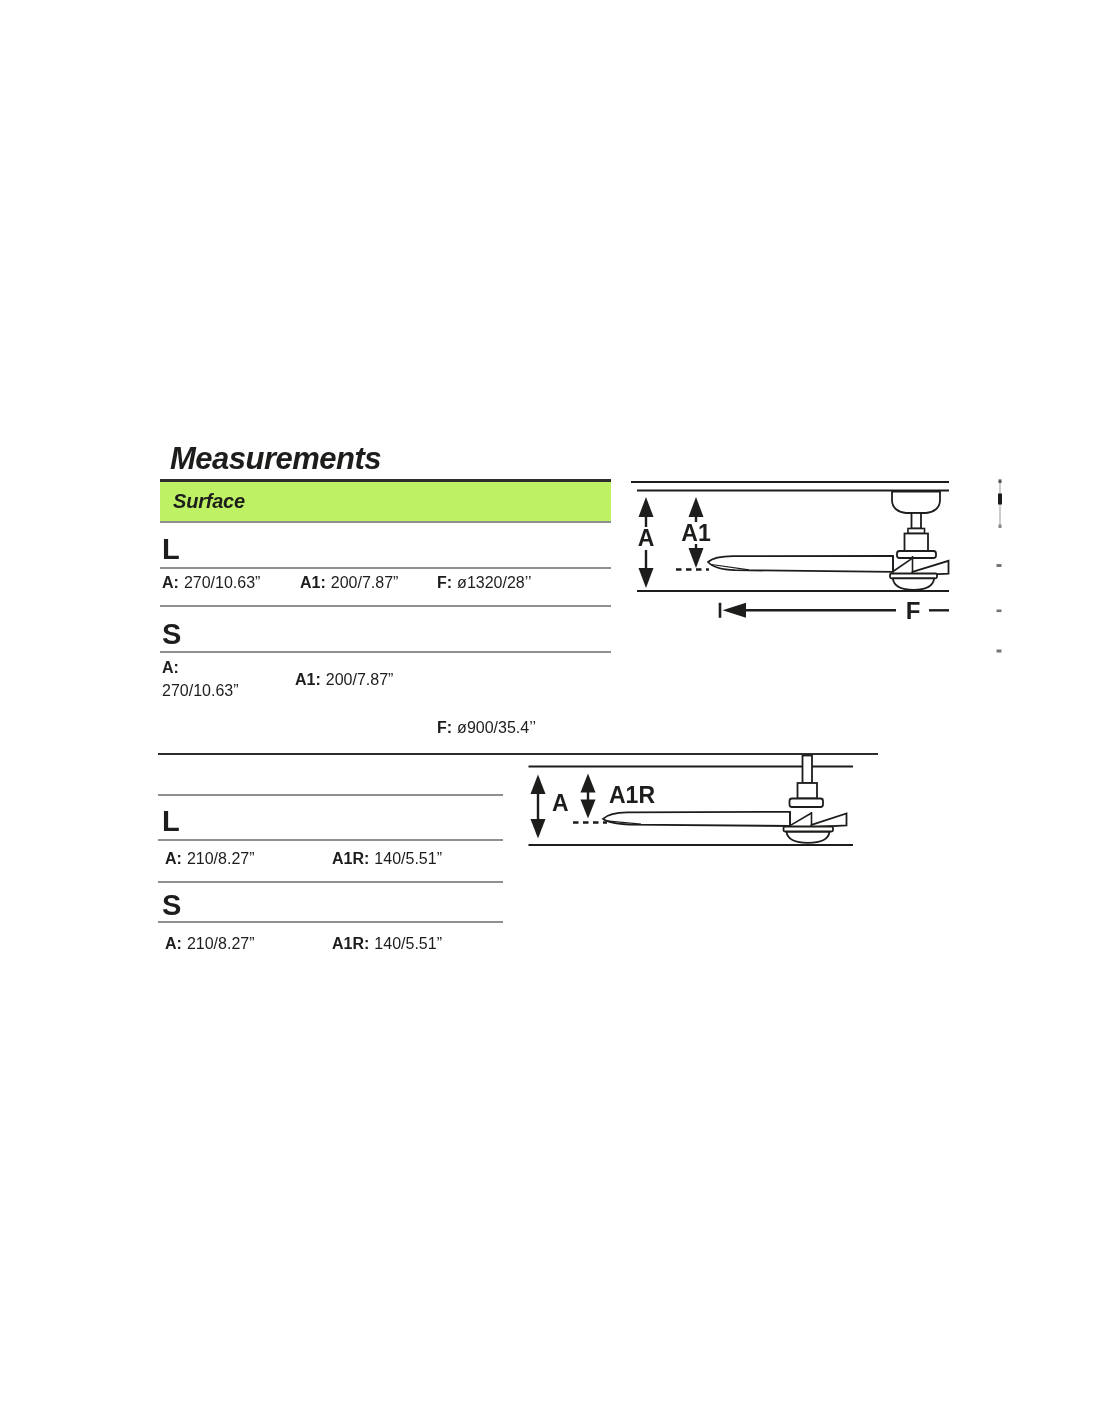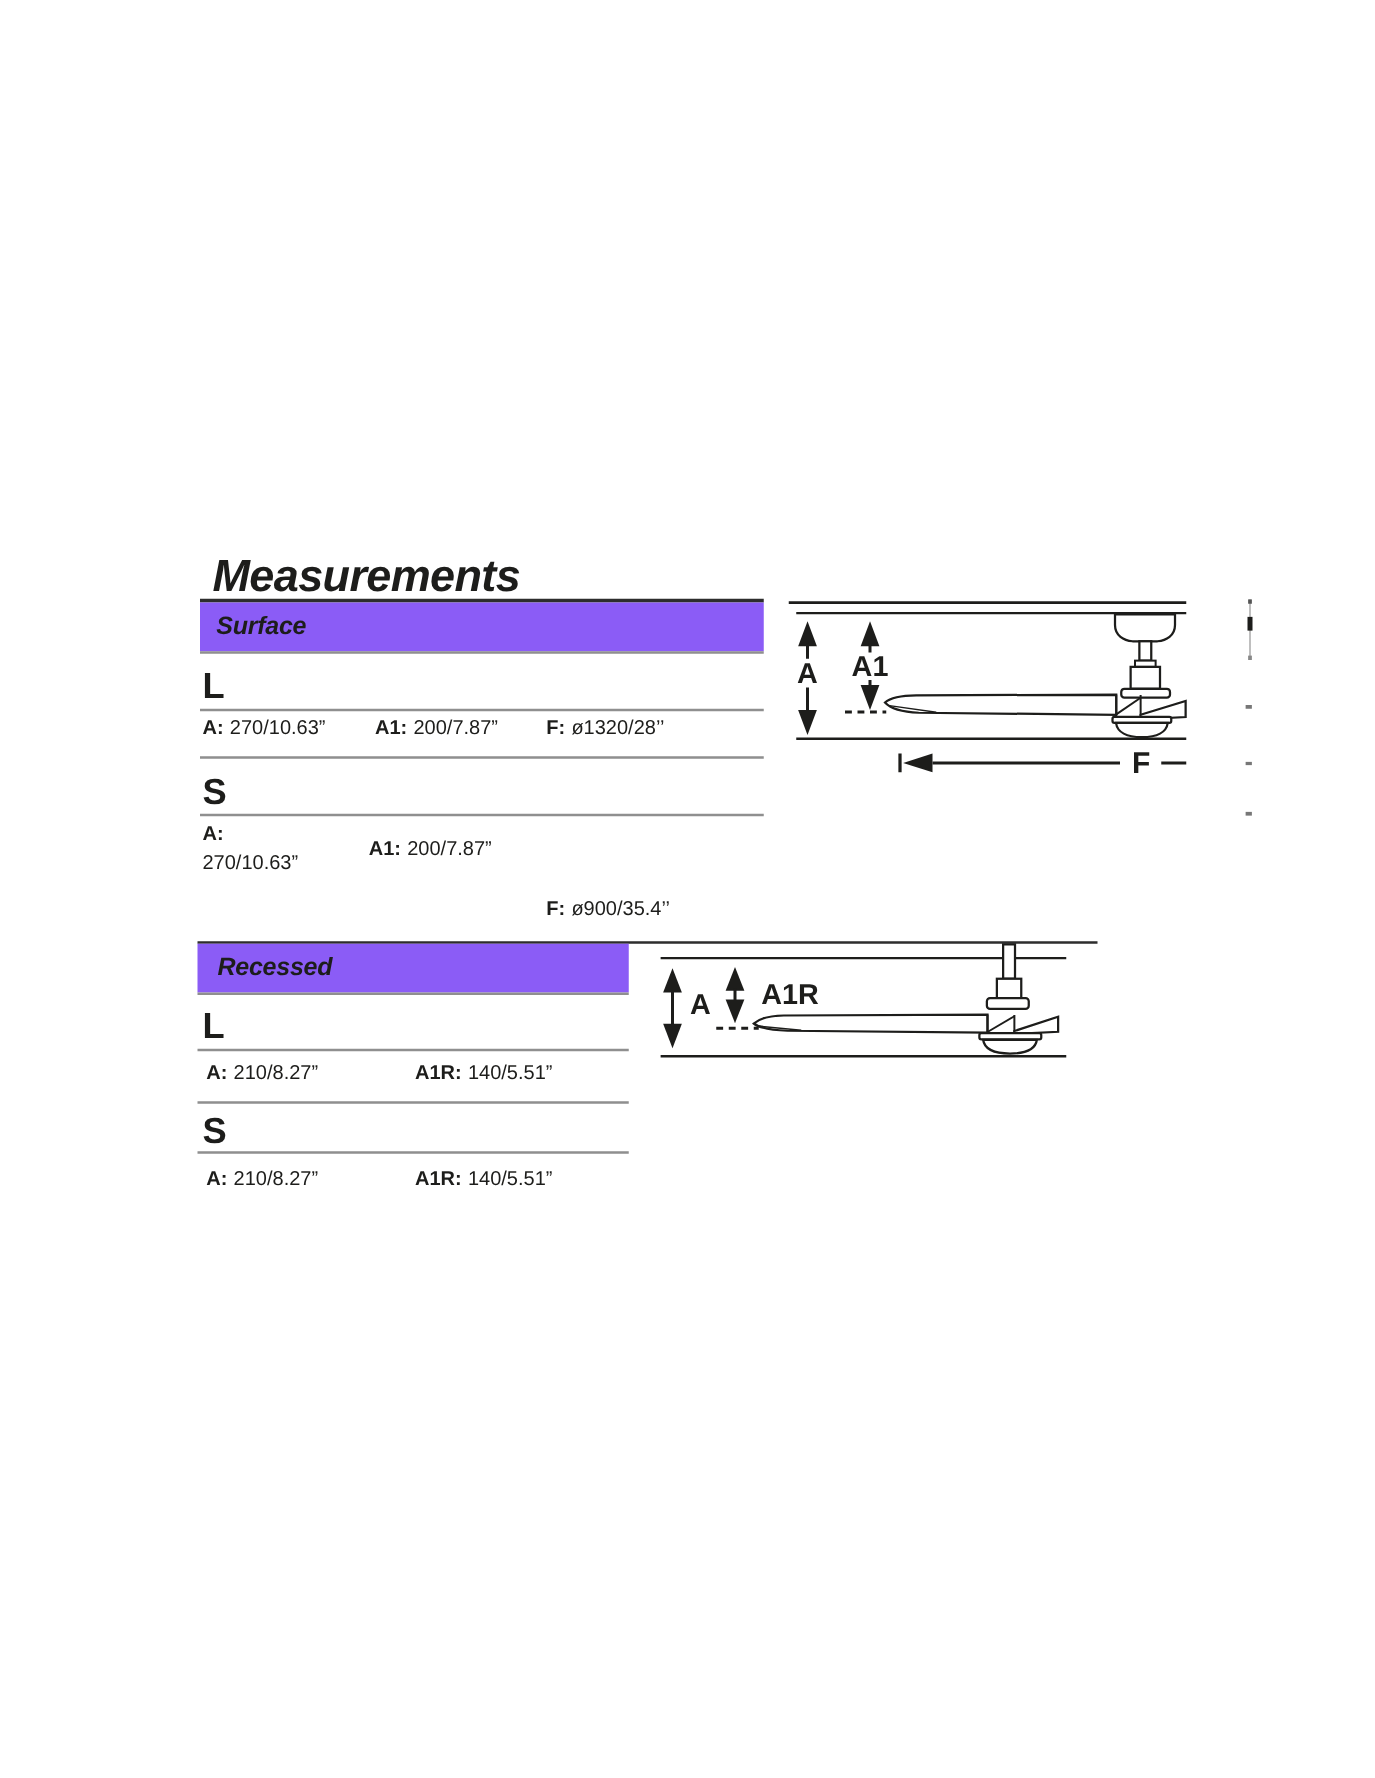--- a/index.html
+++ b/index.html
@@ -6,25 +6,25 @@
   #page{
     position:relative;
     width:1100px;height:1422px;
     background:#ffffff;
     font-family:"Liberation Sans", sans-serif;
     color:#1d1d1b;
     overflow:hidden;
   }
   .abs{position:absolute;}
   .title{
-    font-style:italic;font-weight:bold;font-size:36px;line-height:1;
+    font-style:italic;font-weight:bold;font-size:31px;line-height:1;
     letter-spacing:-0.5px;
   }
   .graybar{
-    background:#8b5cf6;
+    background:#bef264;
     display:flex;align-items:center;
   }
   .graybar .bar-label{
     font-style:italic;font-weight:bold;font-size:20px;
     padding-left:13px;letter-spacing:-0.2px;
   }
   .rule-dark{background:#2d2d2d;height:2.5px;}
   .rule-gray{background:#8f8f8f;height:1.8px;}
   .size-label{font-weight:bold;font-size:29px;line-height:1;}
   .mcell{font-size:16px;line-height:1;white-space:nowrap;}
@@ -133,23 +133,20 @@
       <rect x="998.5" y="479.5" width="3" height="3.5" fill="#555555"></rect>
       <rect x="998.5" y="524.5" width="3" height="3.5" fill="#888888"></rect>
       <rect x="996.5" y="564" width="5" height="3" fill="#777777"></rect>
       <rect x="996.5" y="609.5" width="5" height="2.6" fill="#777777"></rect>
       <rect x="996.5" y="649.5" width="5" height="3" fill="#777777"></rect>
     </g>
   </svg>
 
   <div class="abs rule-dark" style="left:158px;top:752.5px;width:720px;"></div>
 
-  <div class="abs graybar" style="left:158px;top:755px;width:345px;height:39px;">
-    <span class="bar-label" style="padding-left:16px;">Recessed</span>
-  </div>
   <div class="abs rule-gray" style="left:158px;top:794px;width:345px;height:2px;"></div>
 
   <div class="abs size-label" style="left:162px;top:807px;">L</div>
   <div class="abs rule-gray" style="left:158px;top:839px;width:345px;"></div>
 
   <div class="abs mcell" style="left:165px;top:851px;">
     <span class="mlabel">A:</span><span class="mval">210/8.27”</span>
   </div>
   <div class="abs mcell" style="left:332px;top:851px;">
     <span class="mlabel">A1R:</span><span class="mval">140/5.51”</span>

